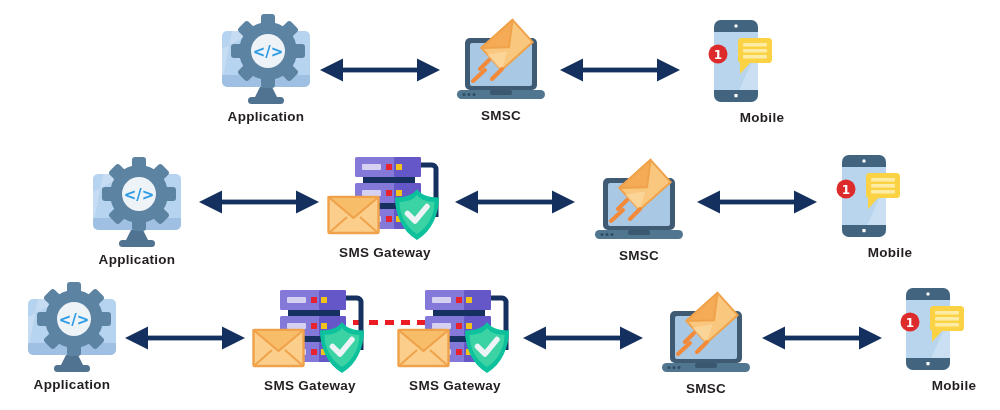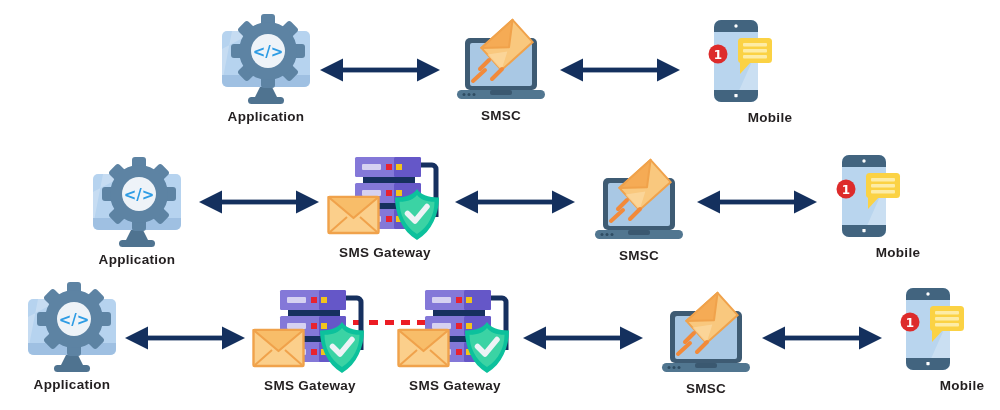--- a/index.html
+++ b/index.html
@@ -7,21 +7,21 @@
     position:relative;width:1000px;height:410px;background:#ffffff;
     font-family:"Liberation Sans",sans-serif;overflow:hidden;text-align:right;
   }
   .node{position:absolute;z-index:2;}
   .node svg{display:block;overflow:visible;}
   .label{
     position:absolute;top:100%;left:50%;transform:translateX(-50%);
     margin-top:4px;font-size:13.5px;font-weight:600;letter-spacing:.3px;
     color:#231f20;white-space:nowrap;
   }
-  .label-phone{left:44px;padding-left:36px;}
+  .label-phone{left:36px;padding-left:36px;}
   .arrow{position:absolute;z-index:1;}
   .dashlink{position:absolute;z-index:0;}
   .defs{position:absolute;width:0;height:0;overflow:hidden;}
 </style>
 </head>
 <body>
 
 <svg class="defs" aria-hidden="true">
   <defs>
 

